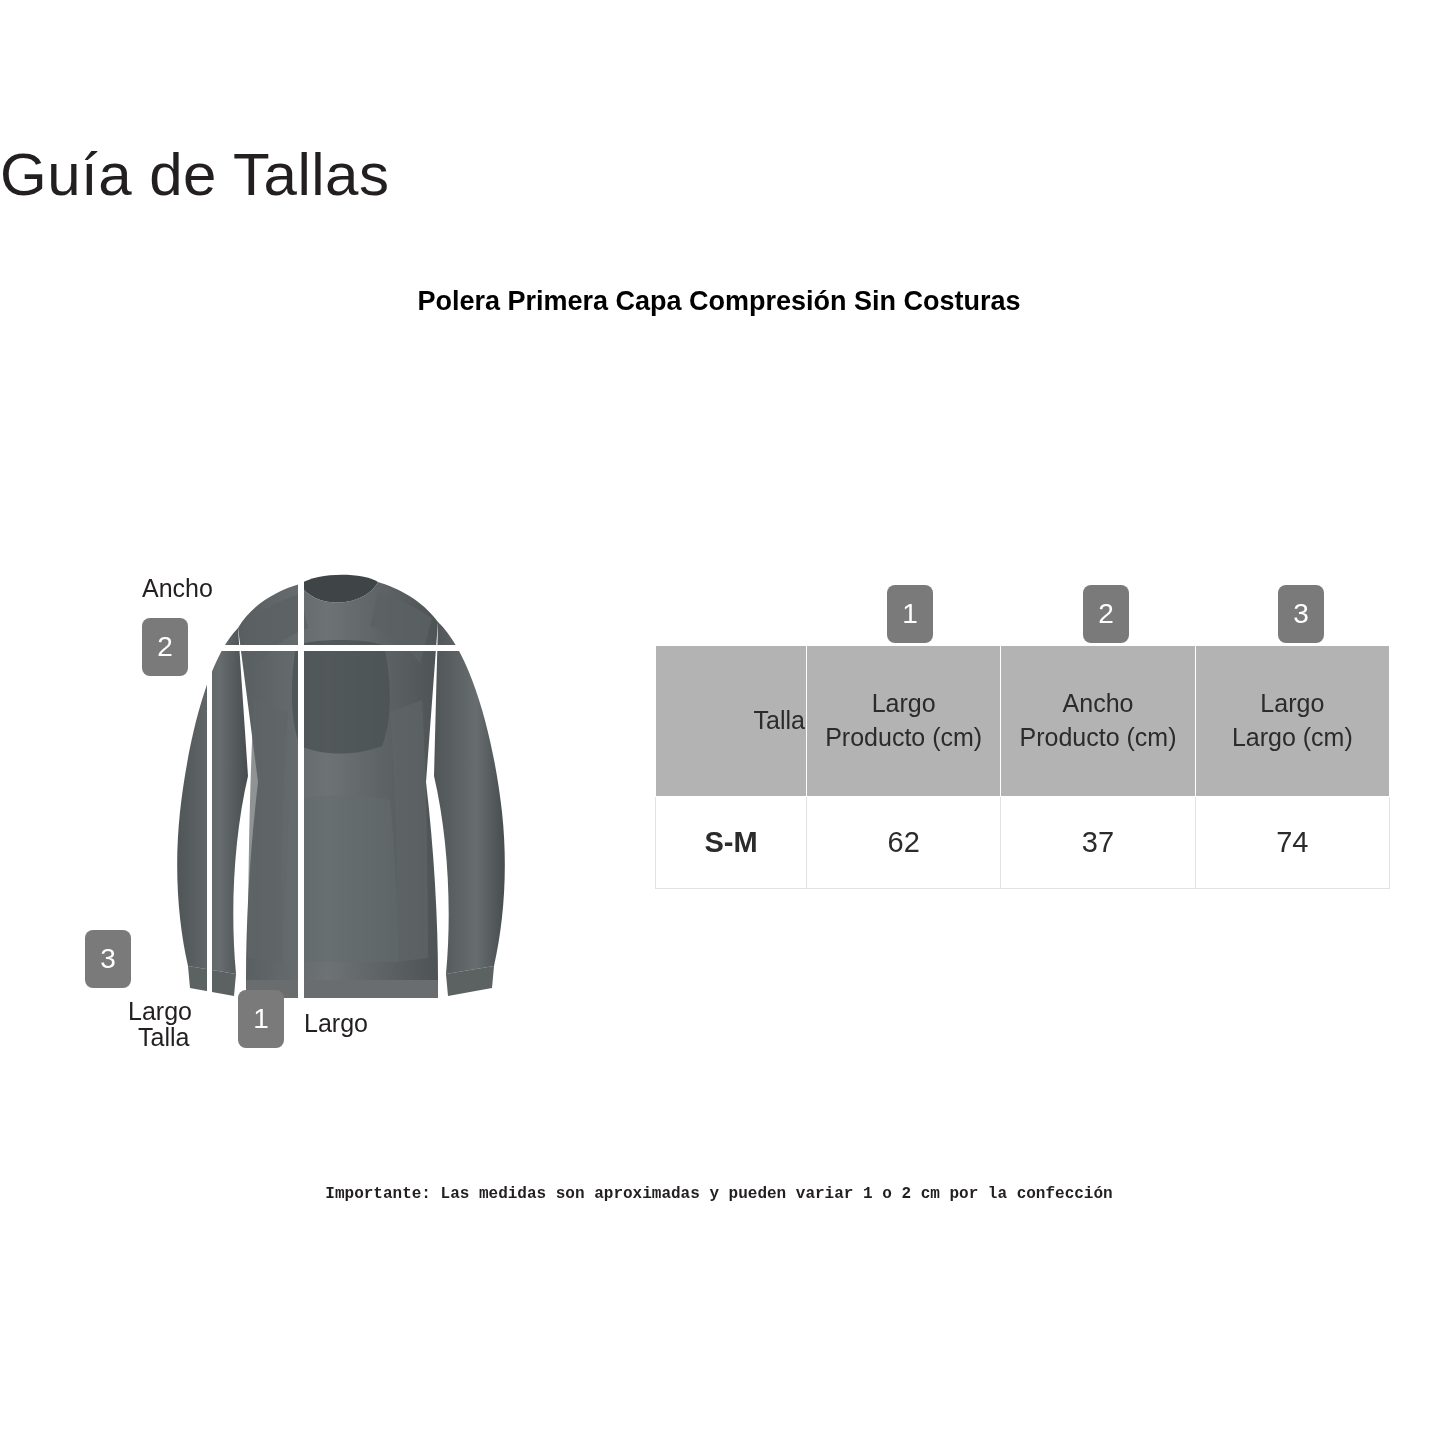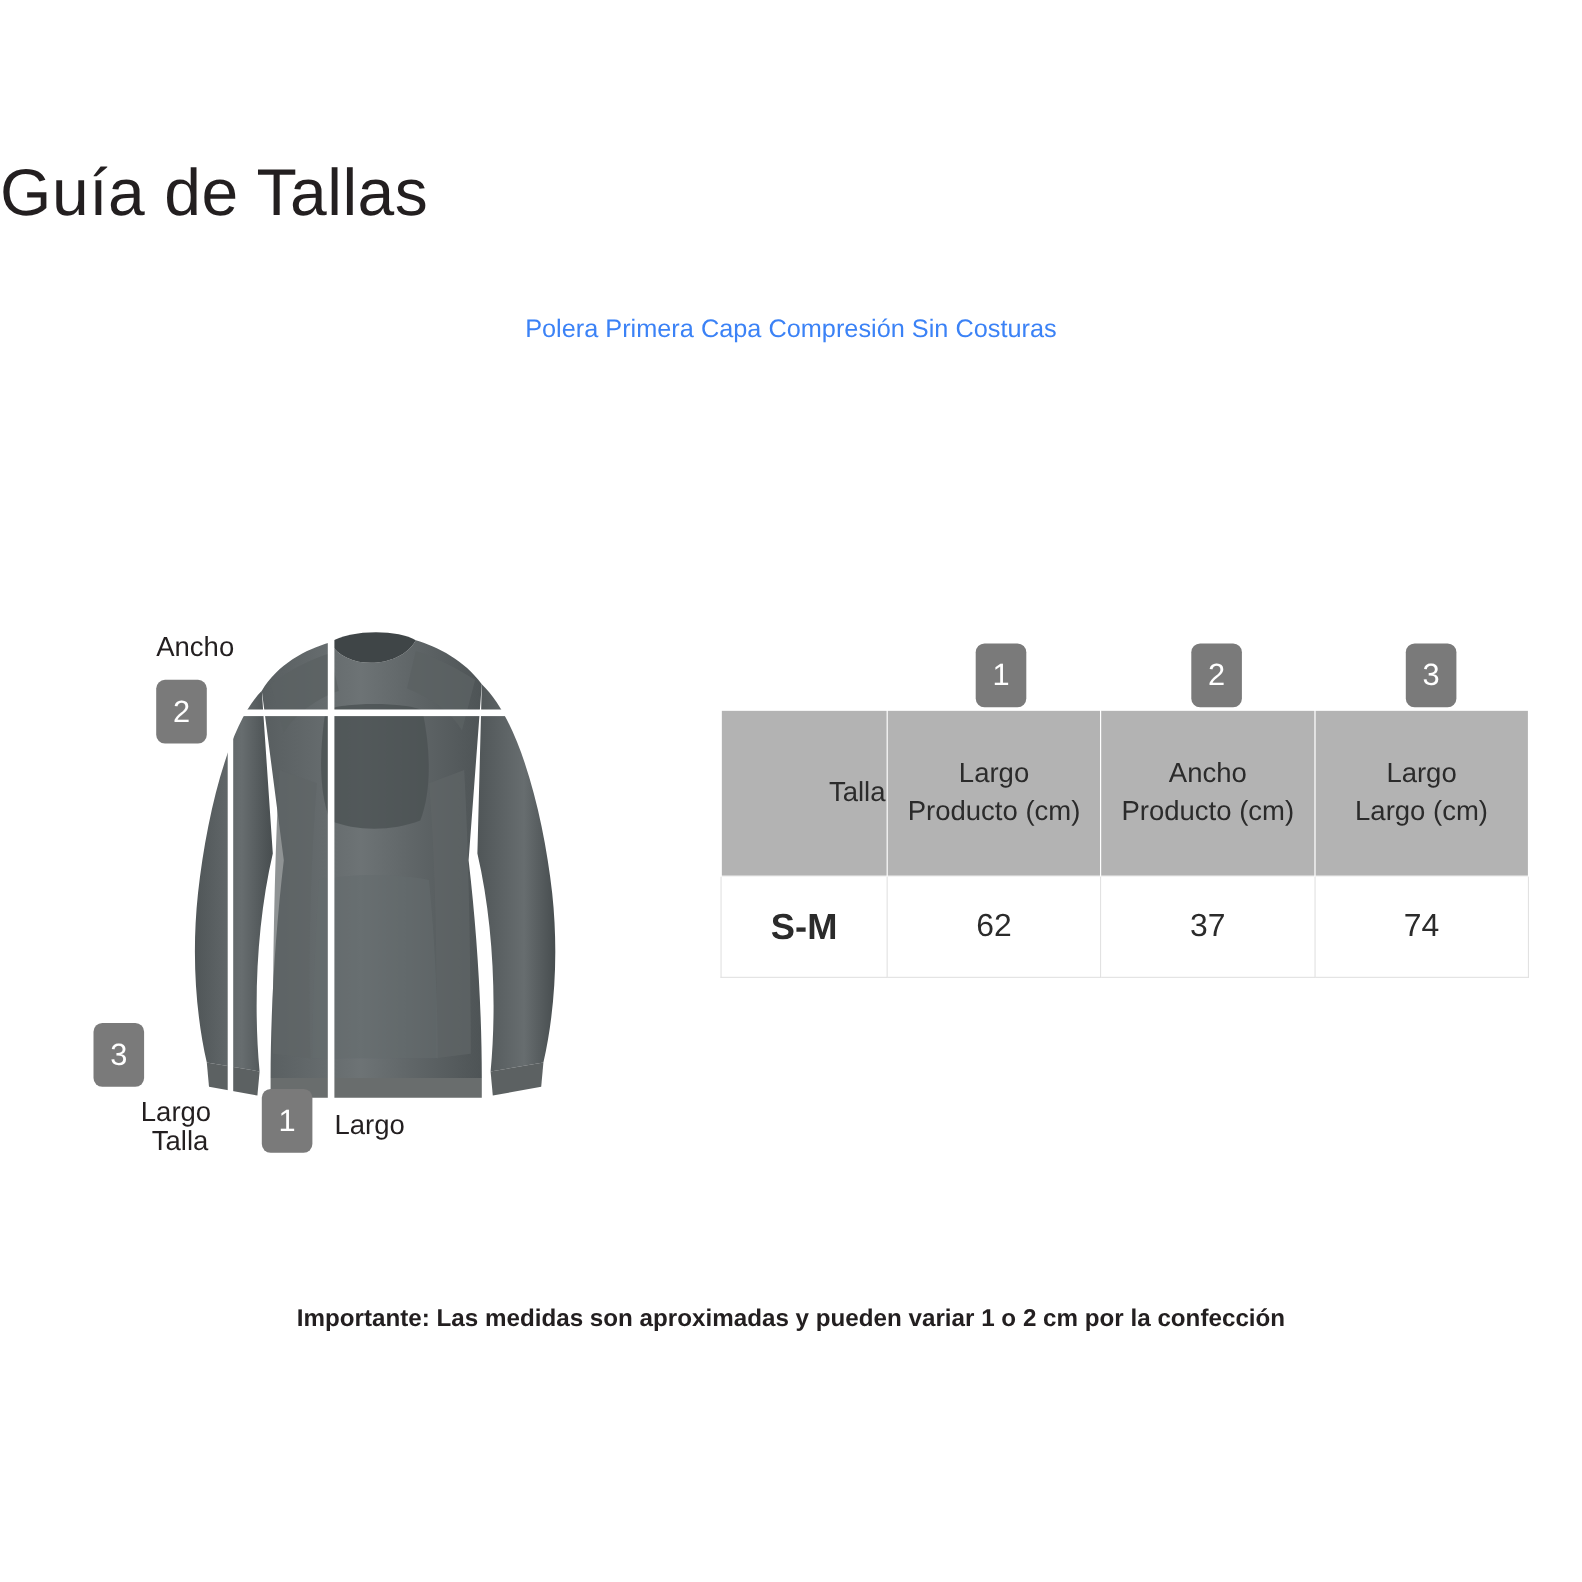--- a/index.html
+++ b/index.html
@@ -28,24 +28,24 @@
     letter-spacing: 0.5px;
     color: #231f20;
   }
   .subtitle {
     position: absolute;
     top: 283px;
     left: 50%;
     transform: translateX(-50%);
     width: 620px;
     text-align: center;
-    font-size: 23px;
-    font-weight: 400;
+    font-size: 27px;
+    font-weight: 700;
     line-height: 1.35;
-    color: #3b82f6;
+    color: #000000;
   }
 
   
   .garment-area {
     position: absolute;
     left: 70px;
     top: 540px;
     width: 560px;
     height: 540px;
   }
@@ -145,43 +145,44 @@
   }
   table.sizes thead th:first-child { width: 148px; text-align: right; }
   table.sizes tbody td {
     height: 89px;
     font-size: 29px;
     color: #2b2b2b;
     background: #ffffff;
   }
   table.sizes tbody td.size-label {
     font-weight: 700;
-    font-size: 33px;
+    font-size: 29px;
   }
 
   
   .col-tags {
     position: absolute;
     left: 655px;
     top: 585px;
     width: 735px;
     height: 60px;
   }
   .col-tags .tag { position: absolute; top: 0; }
 
   
   .note {
     position: absolute;
     top: 1185px;
     left: 0;
     width: 100%;
     text-align: center;
-    font-size: 22px;
+    font-size: 16px;
     font-weight: 700;
     color: #231f20;
+    font-family: Liberation Mono, monospace;
   }
 </style>
 </head>
 <body>
 
 <div class="main-title">Guía de Tallas</div>
 <div class="subtitle">Polera Primera Capa Compresión Sin Costuras</div>
 
 <div class="garment-area">
 

